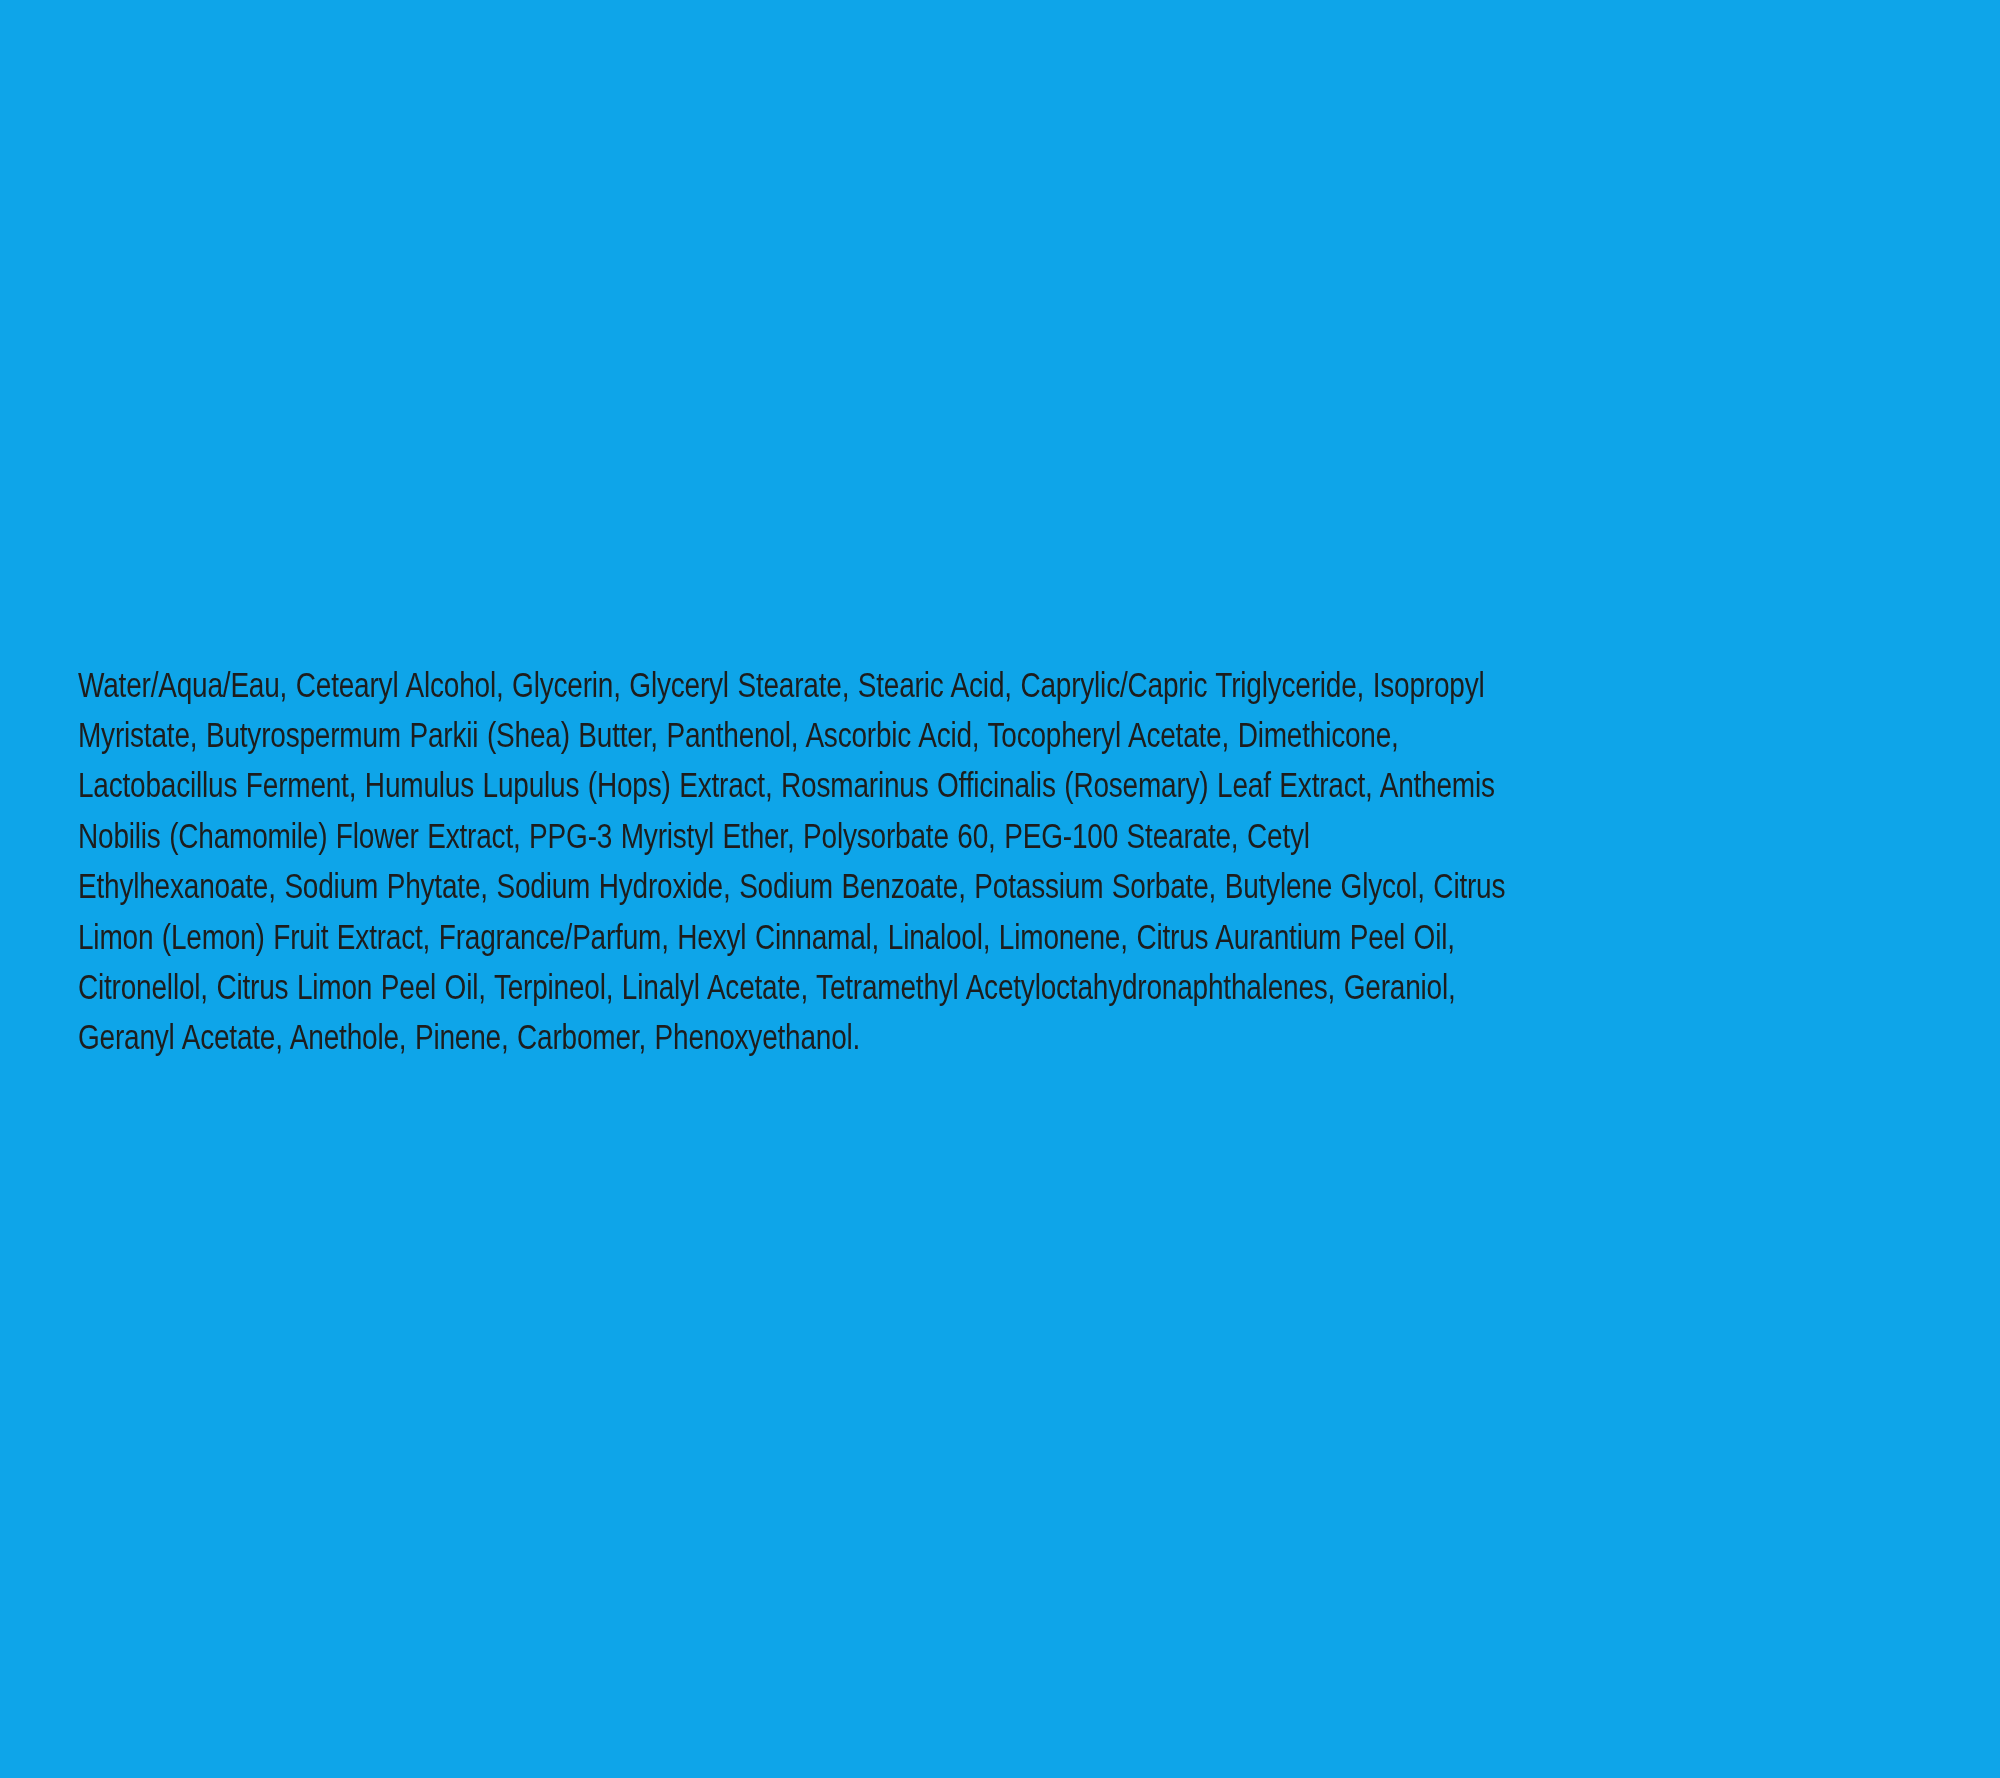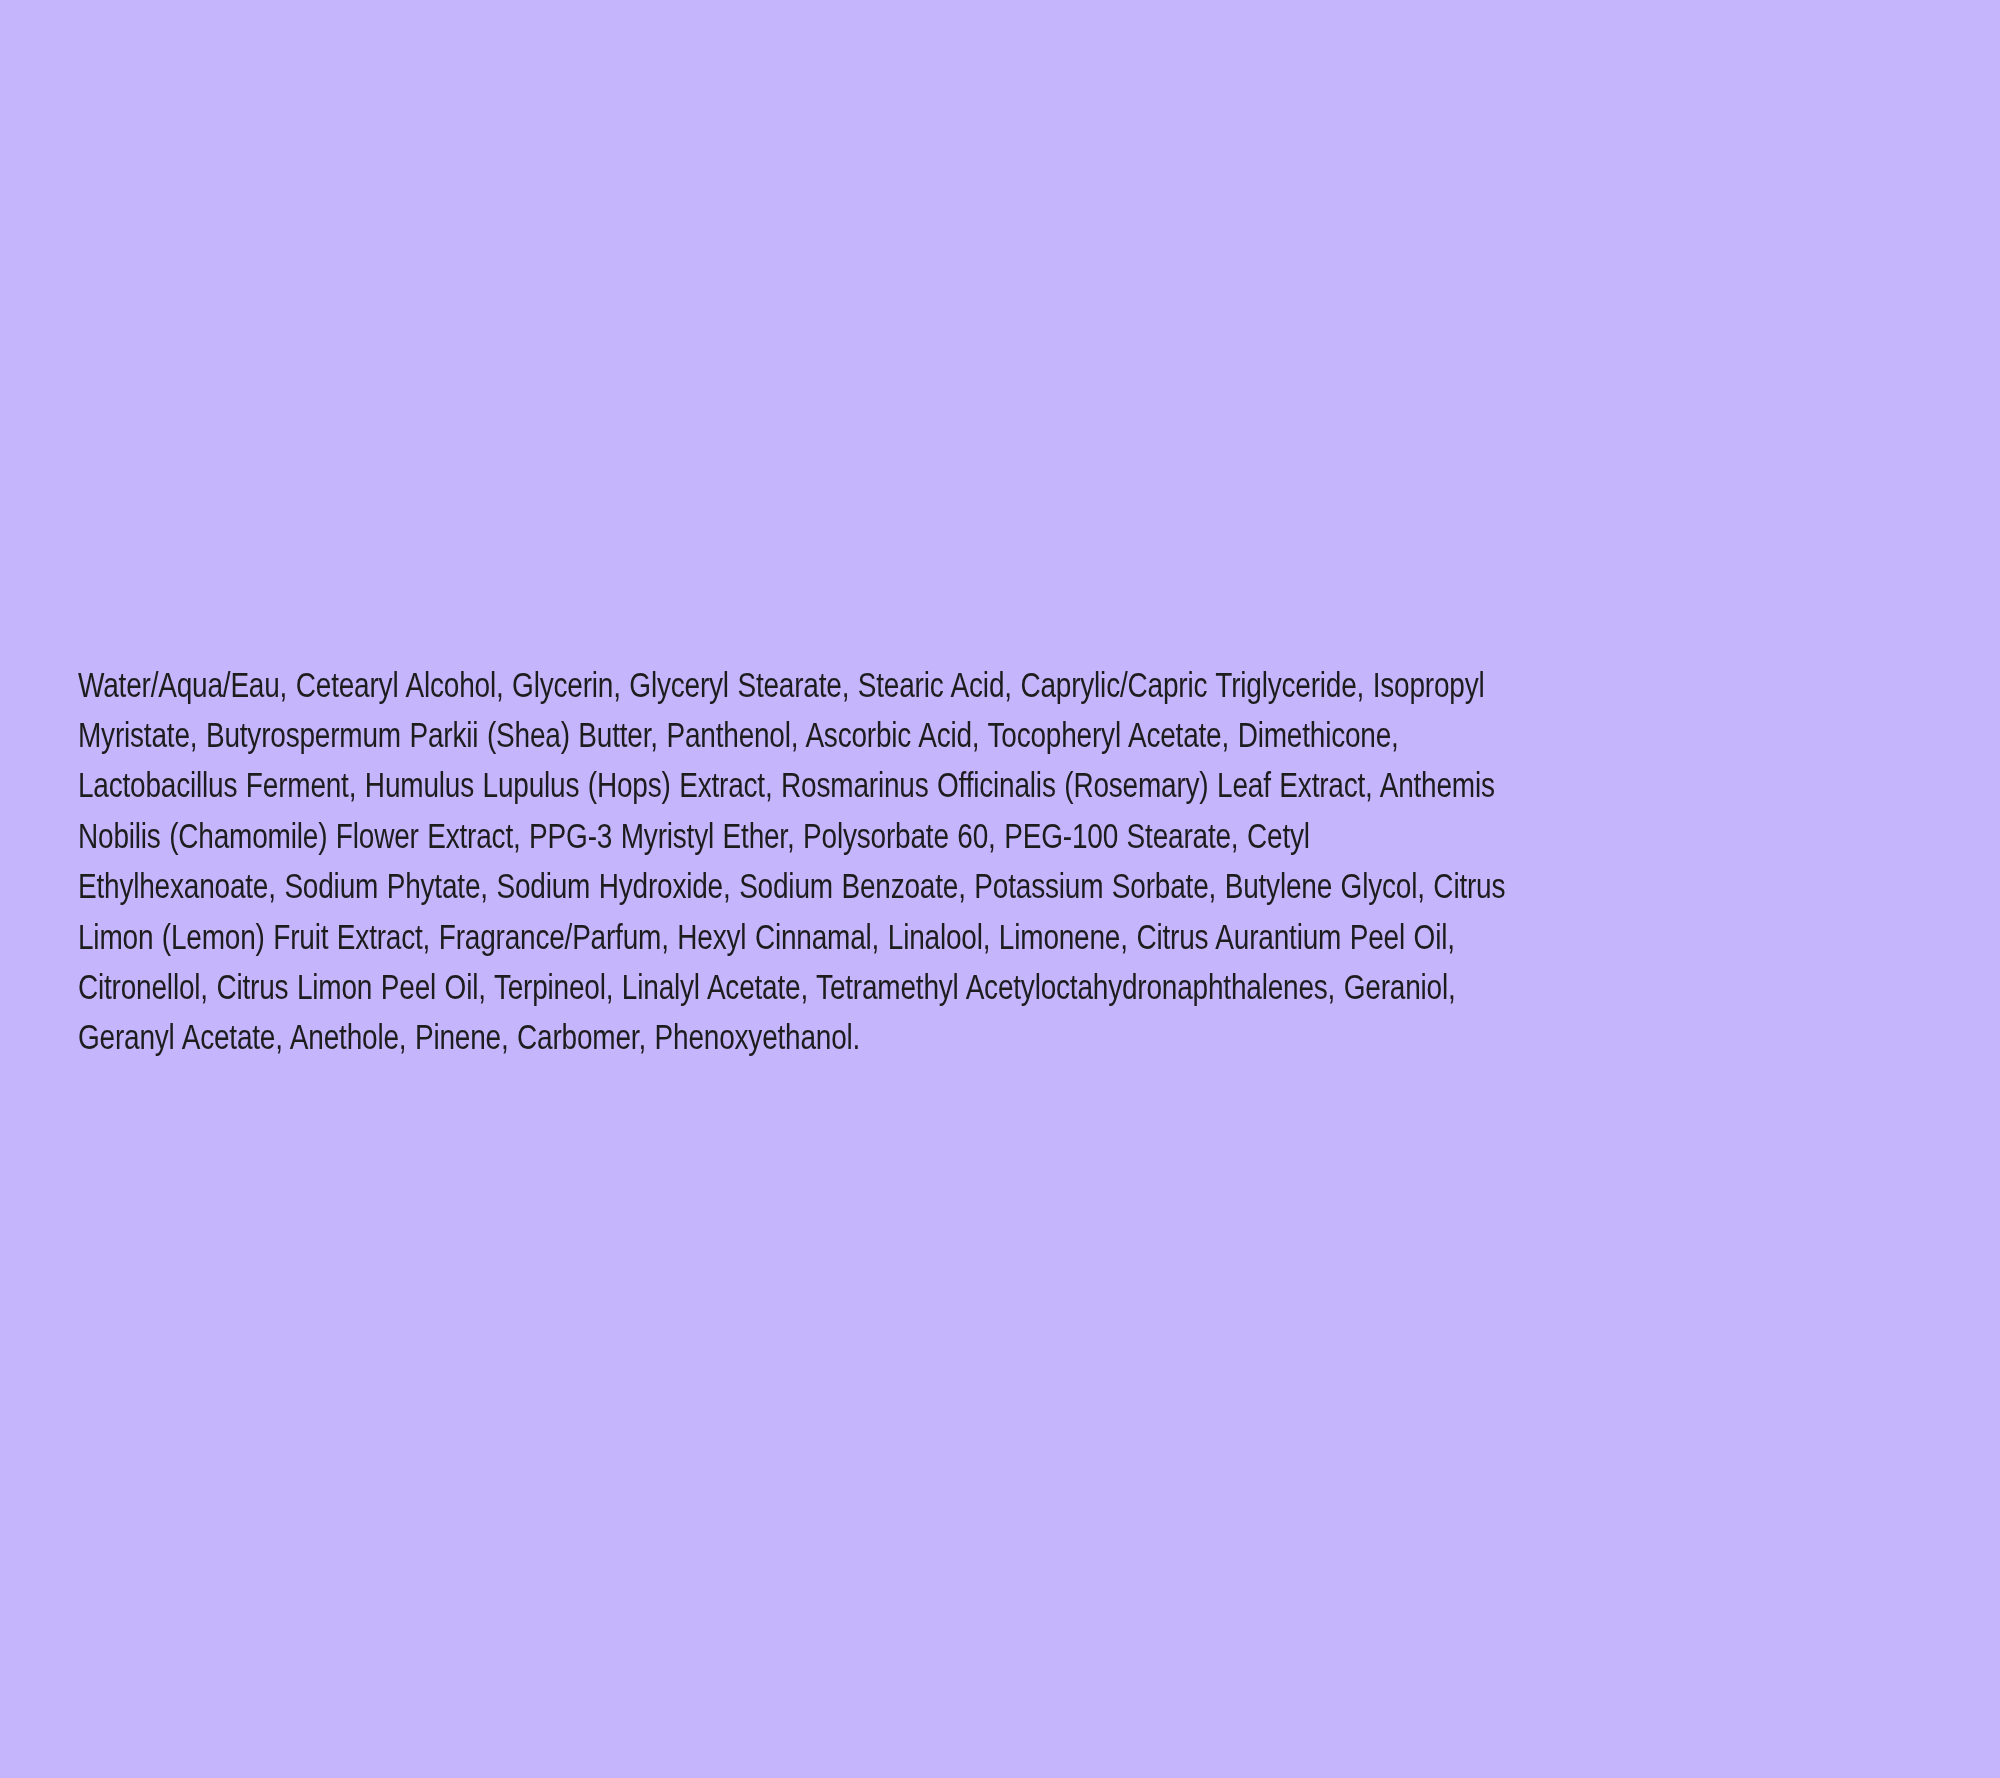--- a/index.html
+++ b/index.html
@@ -10,21 +10,21 @@
     width: 2000px;
     height: 1778px;
     background: #ffffff;
     font-family: "Liberation Sans", sans-serif;
     position: relative;
     overflow: hidden;
   }
   .page {
     position: absolute;
     inset: 0;
-    background: #c4b5fd;
+    background: #0ea5e9;
   }
   .ingredients {
     position: absolute;
     left: 78px;
     top: 660px;
     width: 1438px;
     margin: 0;
     font-size: 28px;
     letter-spacing: -0.2px;
     line-height: 40px;

